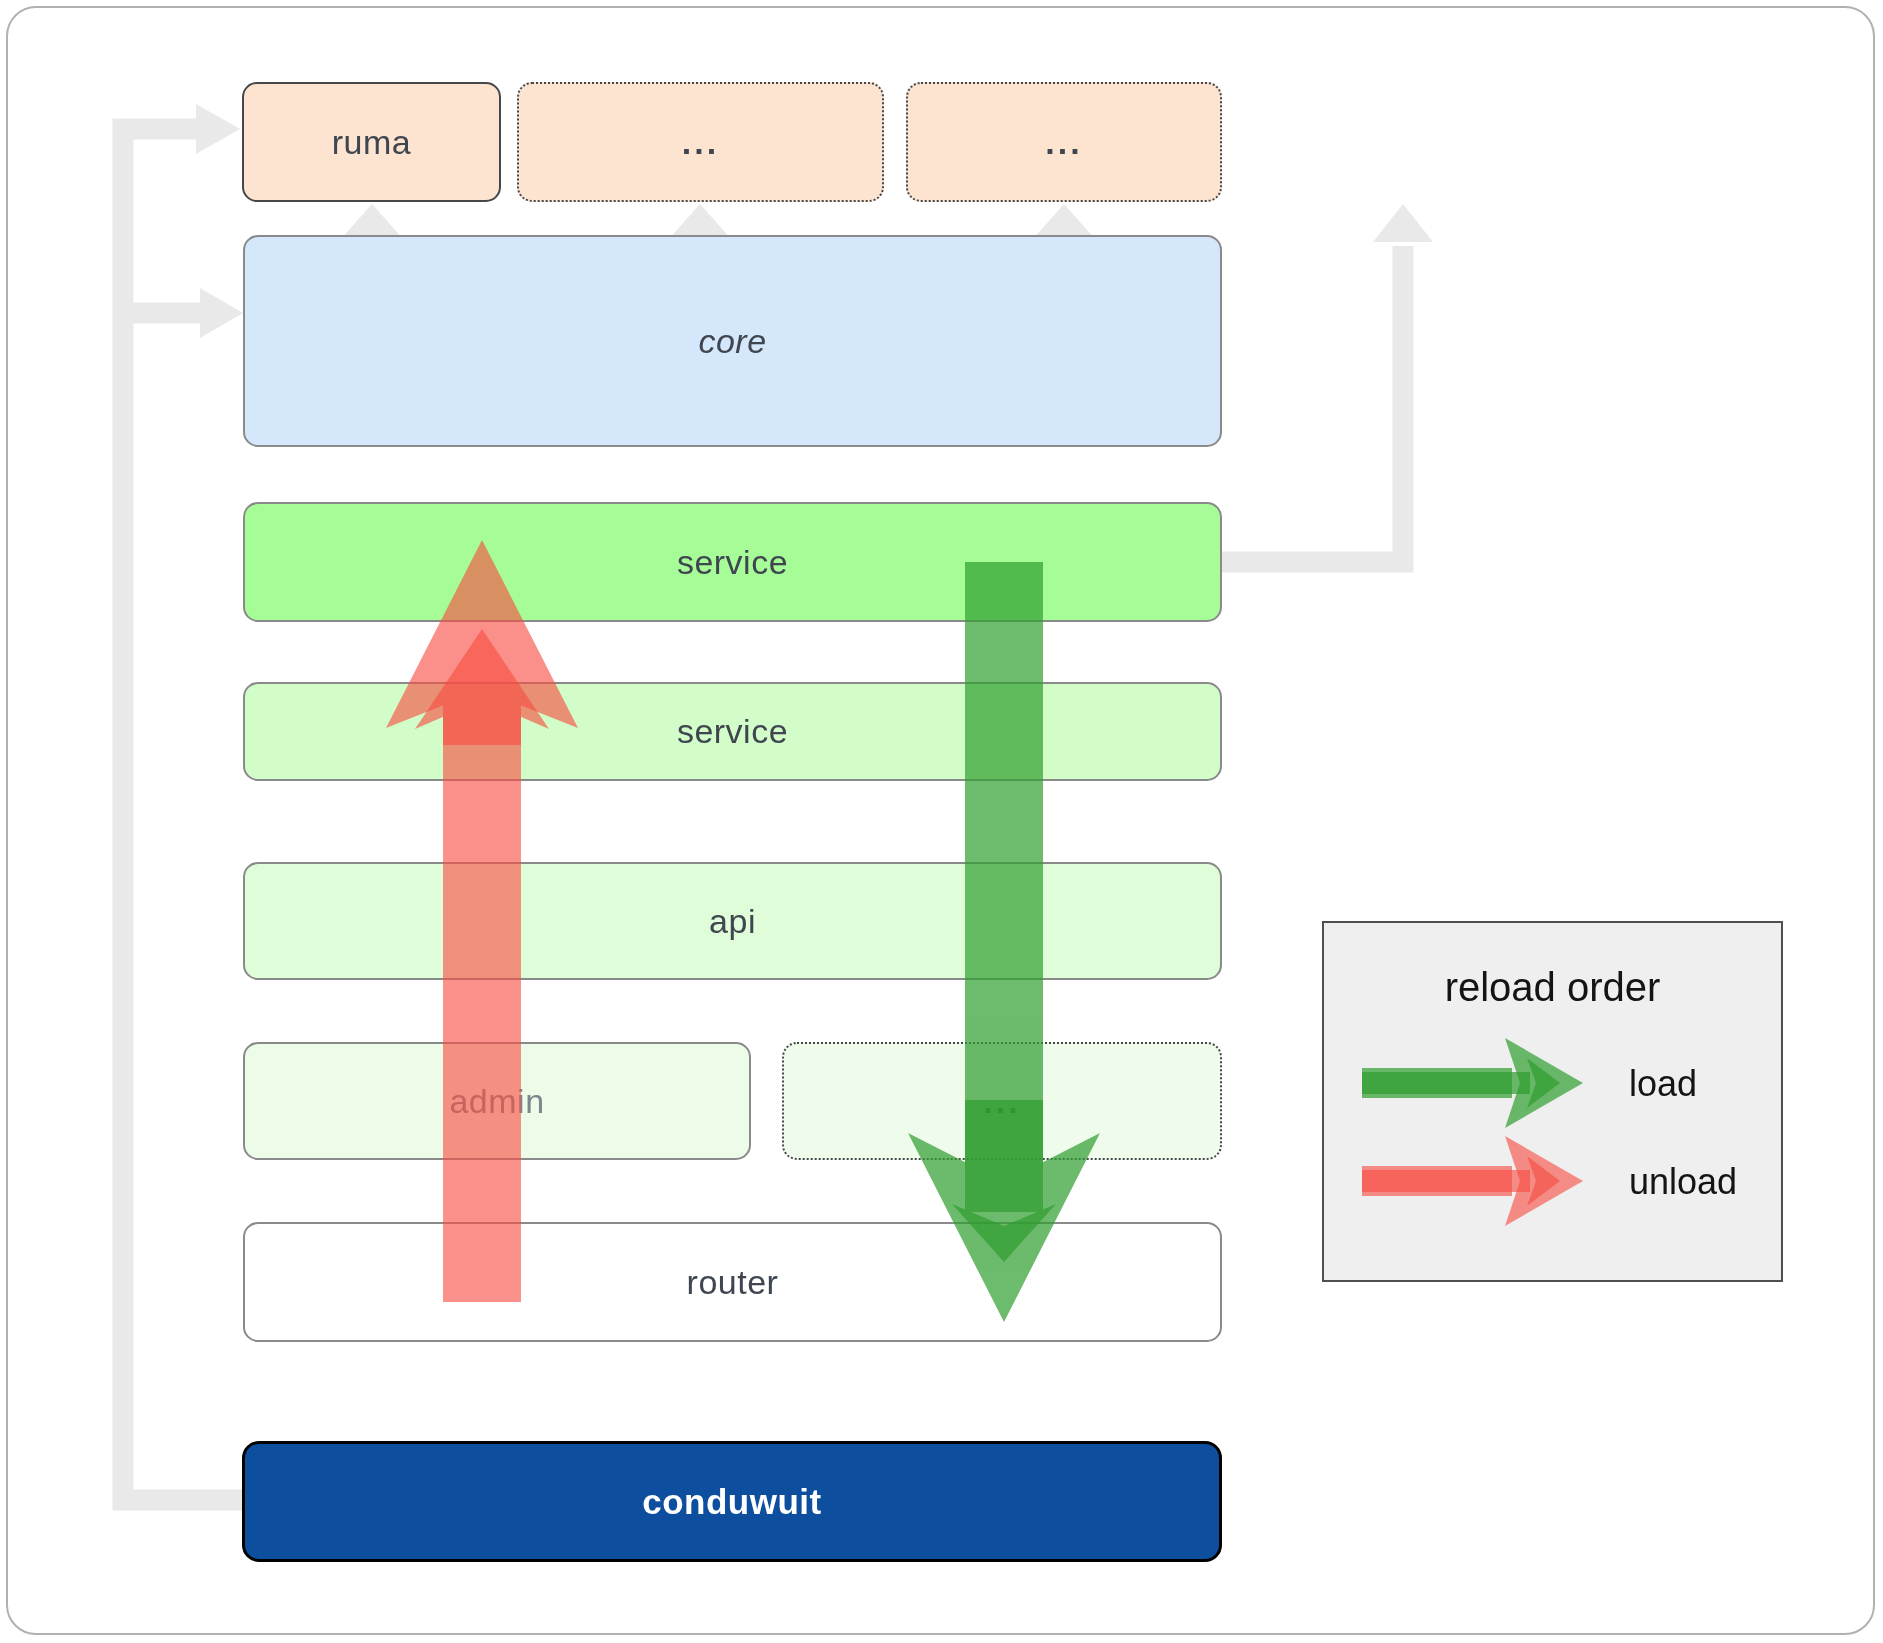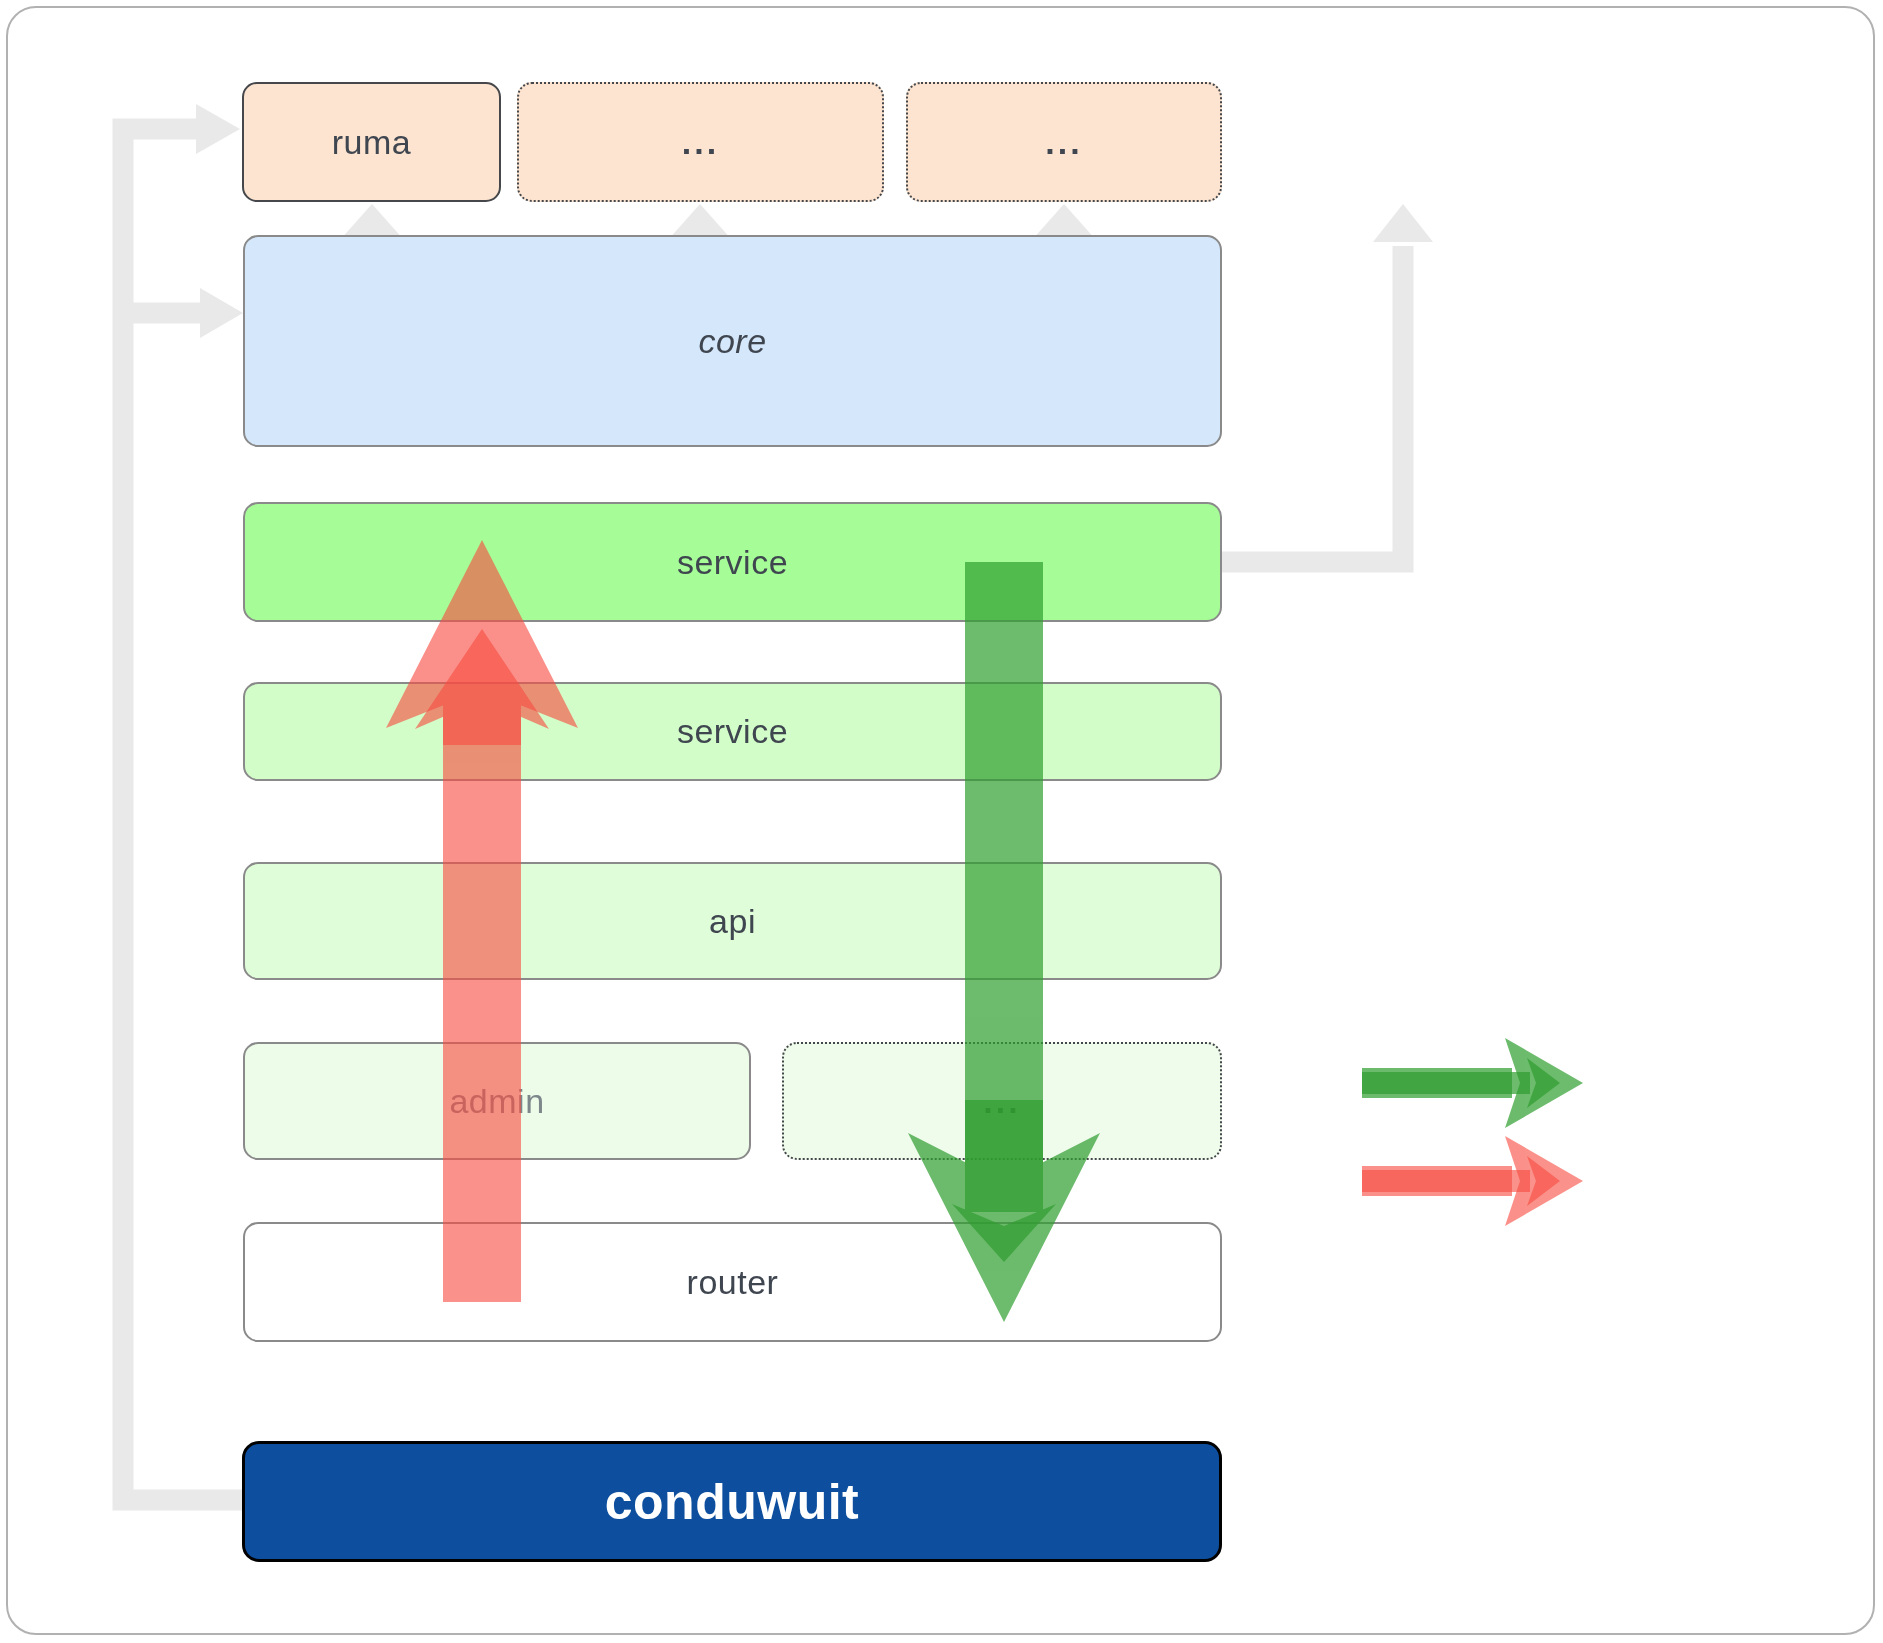--- a/index.html
+++ b/index.html
@@ -20,21 +20,21 @@
   #dots-b  {left:906px;top:82px;width:316px;height:120px;background:var(--peach);}
   #rocksdb {left:1242px;top:82px;width:320px;height:120px;background:var(--peach);}
   #core    {left:243px;top:235px;width:979px;height:212px;background:var(--core-fill);font-style:italic;}
   #database{left:243px;top:502px;width:979px;height:120px;background:var(--db-fill);}
   #service {left:243px;top:682px;width:979px;height:99px;background:var(--service-fill);}
   #api     {left:243px;top:862px;width:979px;height:118px;background:var(--api-fill);}
   #admin   {left:243px;top:1042px;width:508px;height:118px;background:var(--admin-fill);color:var(--label-dim);}
   #dots-c  {left:782px;top:1042px;width:440px;height:118px;background:var(--dots3-fill);}
   #router  {left:243px;top:1222px;width:979px;height:120px;background:var(--router-fill);}
   #conduwuit{left:242px;top:1441px;width:980px;height:121px;background:var(--navy-fill);
-             border:3px solid #000;border-radius:17px;color:#fff;font-size:50px;font-weight:700;}
+             border:3px solid #000;border-radius:17px;color:#fff;font-size:35px;font-weight:700;}
   .legend{position:absolute;left:1322px;top:921px;width:461px;height:361px;box-sizing:border-box;
           background:var(--legend-bg);border:2px solid var(--legend-border);}
   .legend-title{position:absolute;left:0;top:42px;width:100%;text-align:center;
                 font-size:40px;color:#141414;font-weight:500;}
   .legend-label{position:absolute;left:305px;font-size:36px;color:#141414;}
   .legend-label.l1{top:140px;}
   .legend-label.l2{top:238px;}
 </style>
 </head>
 <body>
@@ -86,20 +86,25 @@
   <div class="node dotted" id="dots-c">
     <span class="dots-label">...</span>
   </div>
   <div class="node soft" id="router">
     <span>router</span>
   </div>
   <div class="node" id="conduwuit">
     <span>conduwuit</span>
   </div>
 
+  <div class="legend">
+    <div class="legend-title">reload order</div>
+    <div class="legend-label l1">load</div>
+    <div class="legend-label l2">unload</div>
+  </div>
 
   <svg class="layer" viewBox="0 0 1883 1643">
 
     <g style="opacity:.62;fill:var(--unload)">
       <polygon points="386,728 482,540 578,728 482,690"></polygon>
       <rect x="443" y="680" width="78" height="622"></rect>
     </g>
 
     <g style="opacity:.62;fill:var(--unload)">
       <polygon points="415,729 482,629 549,729 482,700"></polygon>

